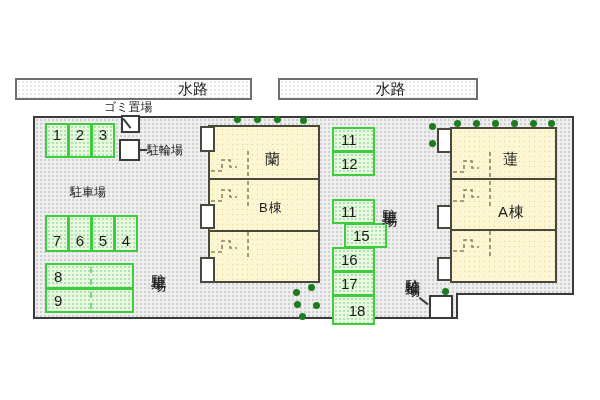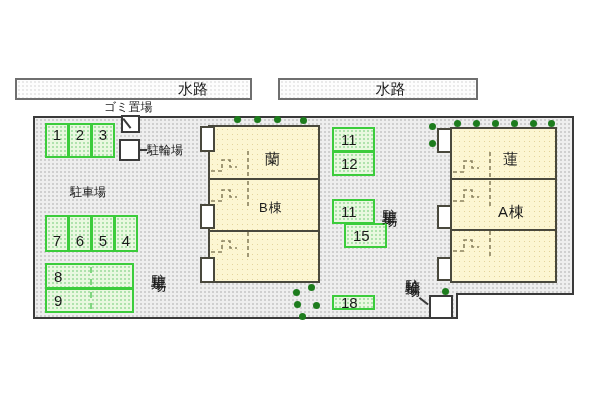--- a/index.html
+++ b/index.html
@@ -144,21 +144,27 @@
     </div>
   <div class="pcell num-left" style="left:332px;top:151px;width:43px;height:25px;">
       <span>12</span>
     </div>
   <div class="pcell num-left" style="left:332px;top:199px;width:43px;height:25px;">
       <span>11</span>
     </div>
   <div class="pcell num-left" style="left:332px;top:223px;width:43px;height:25px;margin-left:12px;">
       <span>15</span>
     </div>
-  <div class="pcell num-left" style="left:332px;top:295px;width:43px;height:15px;">
+  <div class="pcell num-left" style="left:332px;top:247px;width:43px;height:25px;">
+      <span>16</span>
+    </div>
+  <div class="pcell num-left" style="left:332px;top:271px;width:43px;height:25px;">
+      <span>17</span>
+    </div>
+  <div class="pcell num-left" style="left:332px;top:295px;width:43px;height:30px;justify-content:center;">
       <span>18</span>
     </div>
 
   <div class="lbl-v" style="left:382px;top:196px;">駐車場</div>
 
   <div class="lbl-v" style="left:405px;top:266px;">駐輪場</div>
   <div class="tick" style="left:420px;top:297px;width:11px;transform:rotate(38deg);transform-origin:left top;"></div>
   <div class="sbox" style="left:429px;top:295px;width:24px;height:24px;"></div>
 
   <div class="bldg" style="left:450px;top:127px;width:107px;height:156px;">

